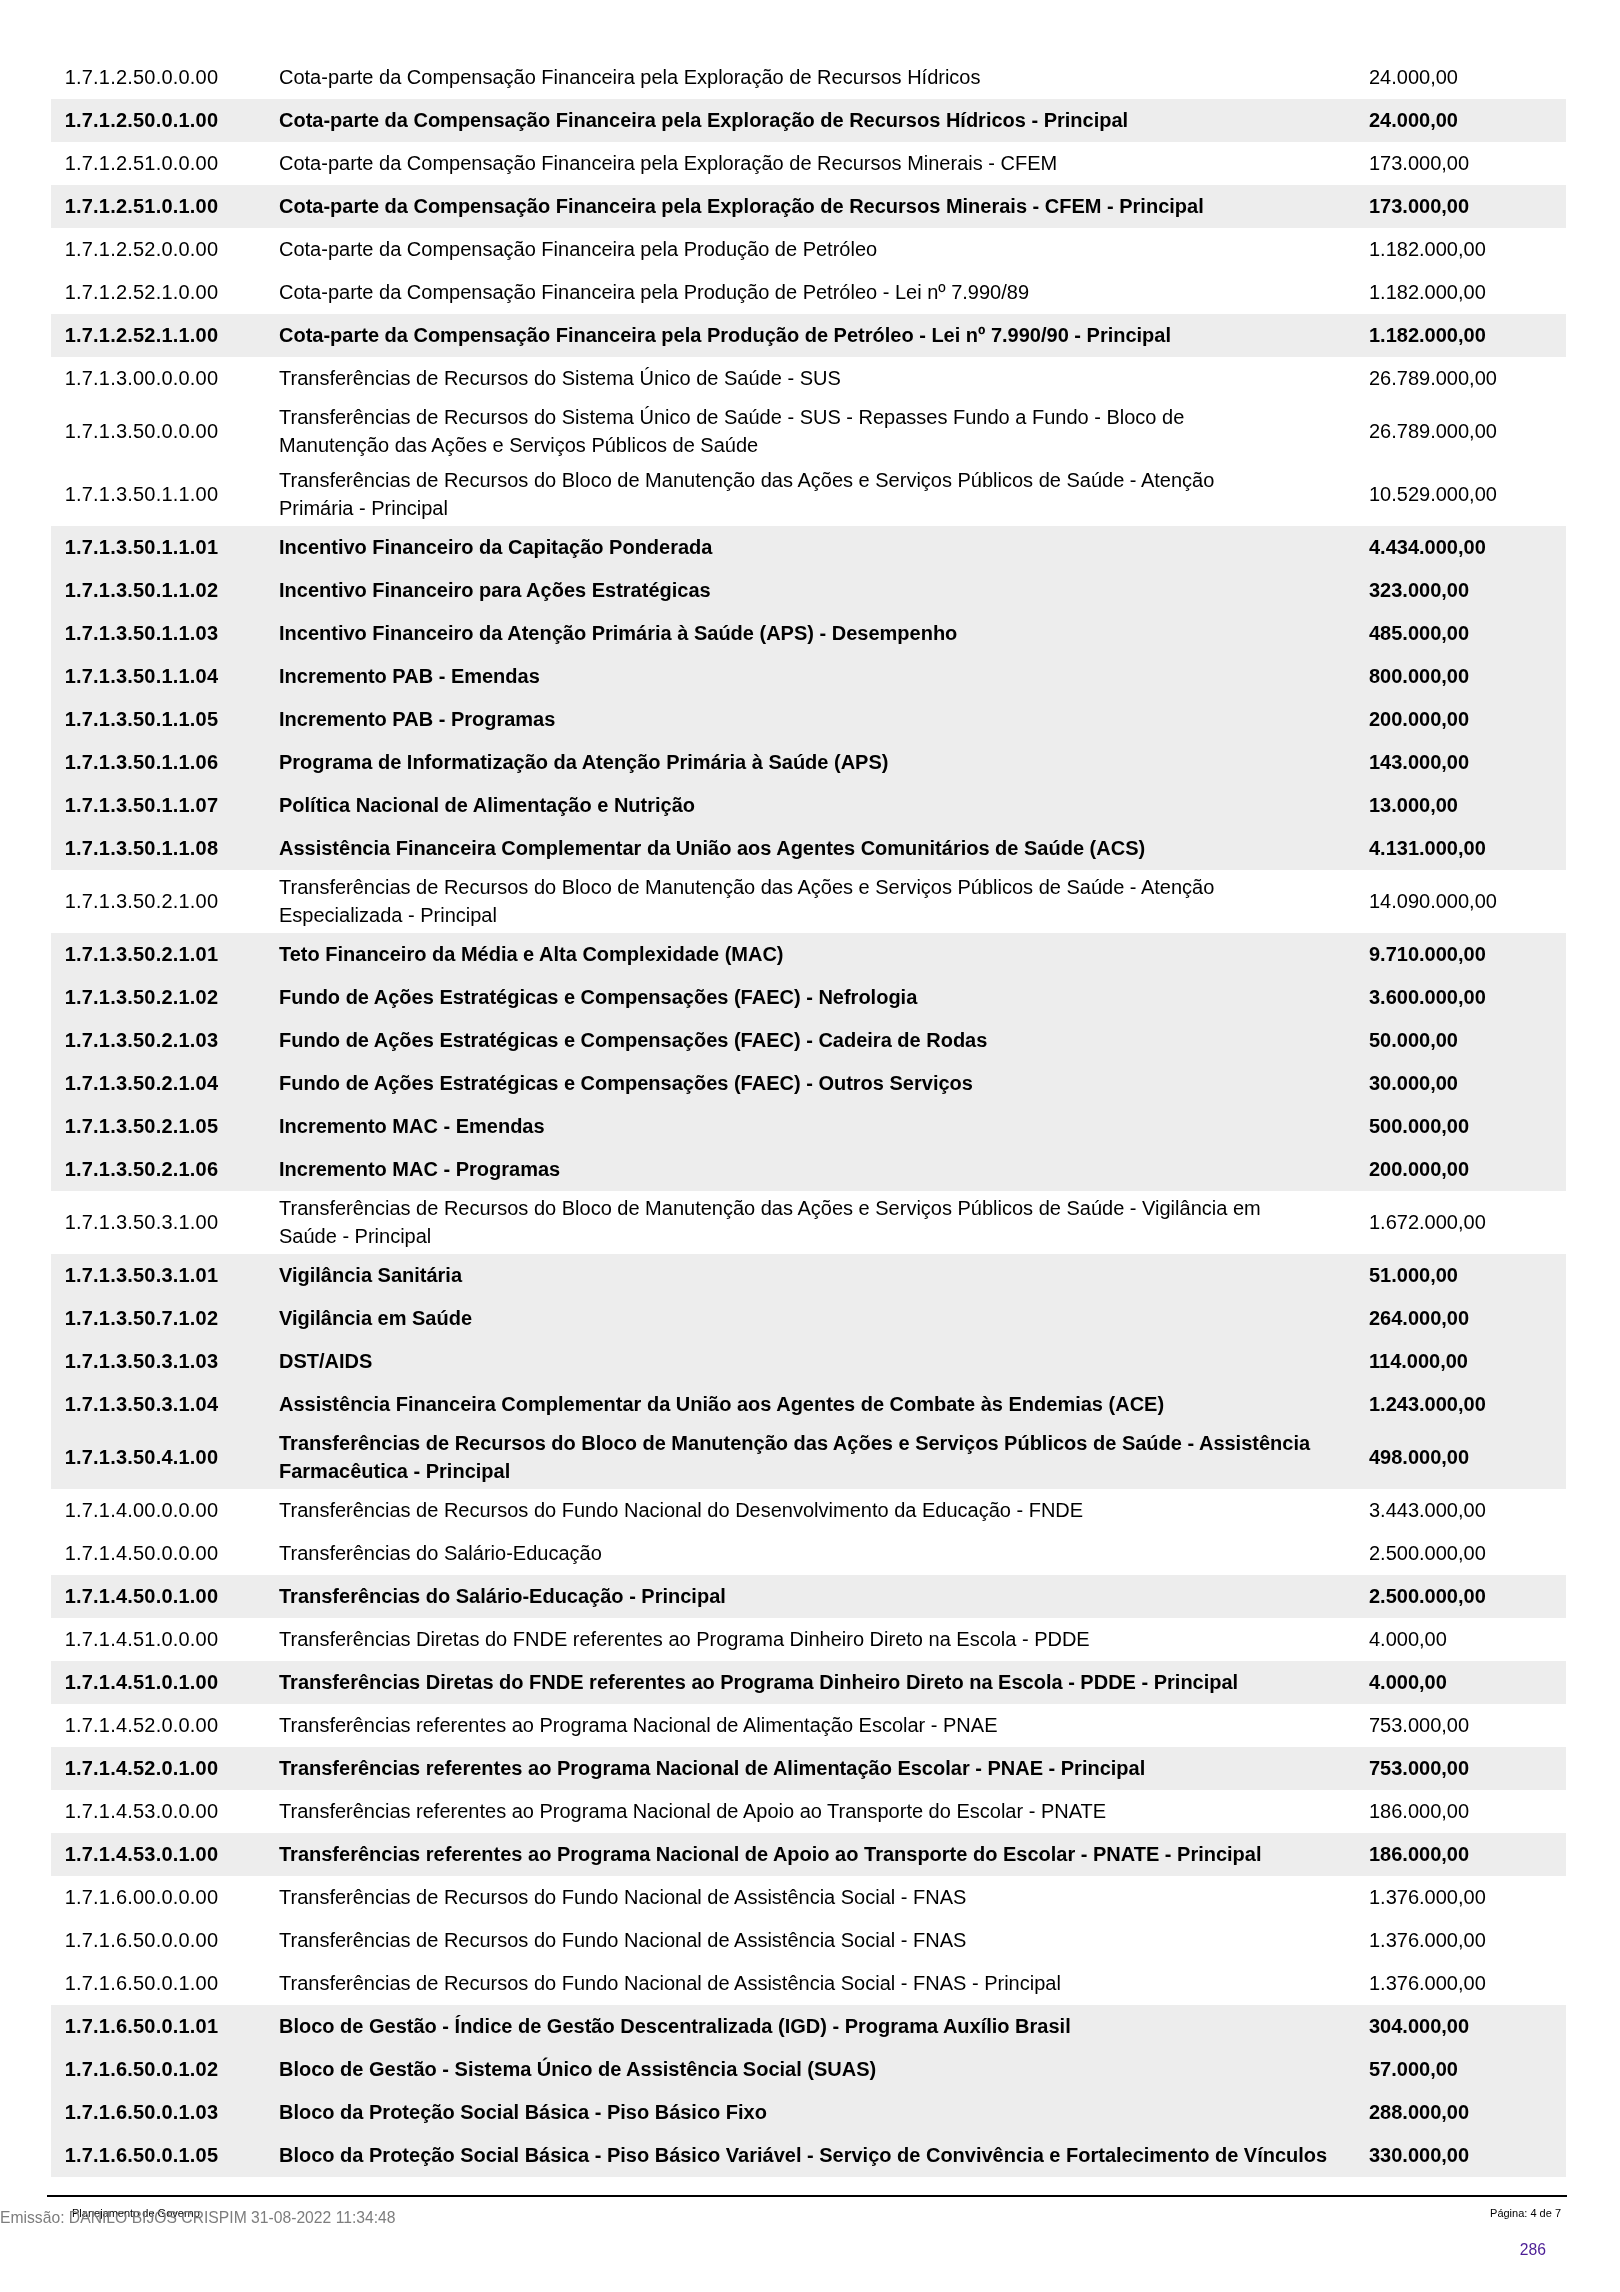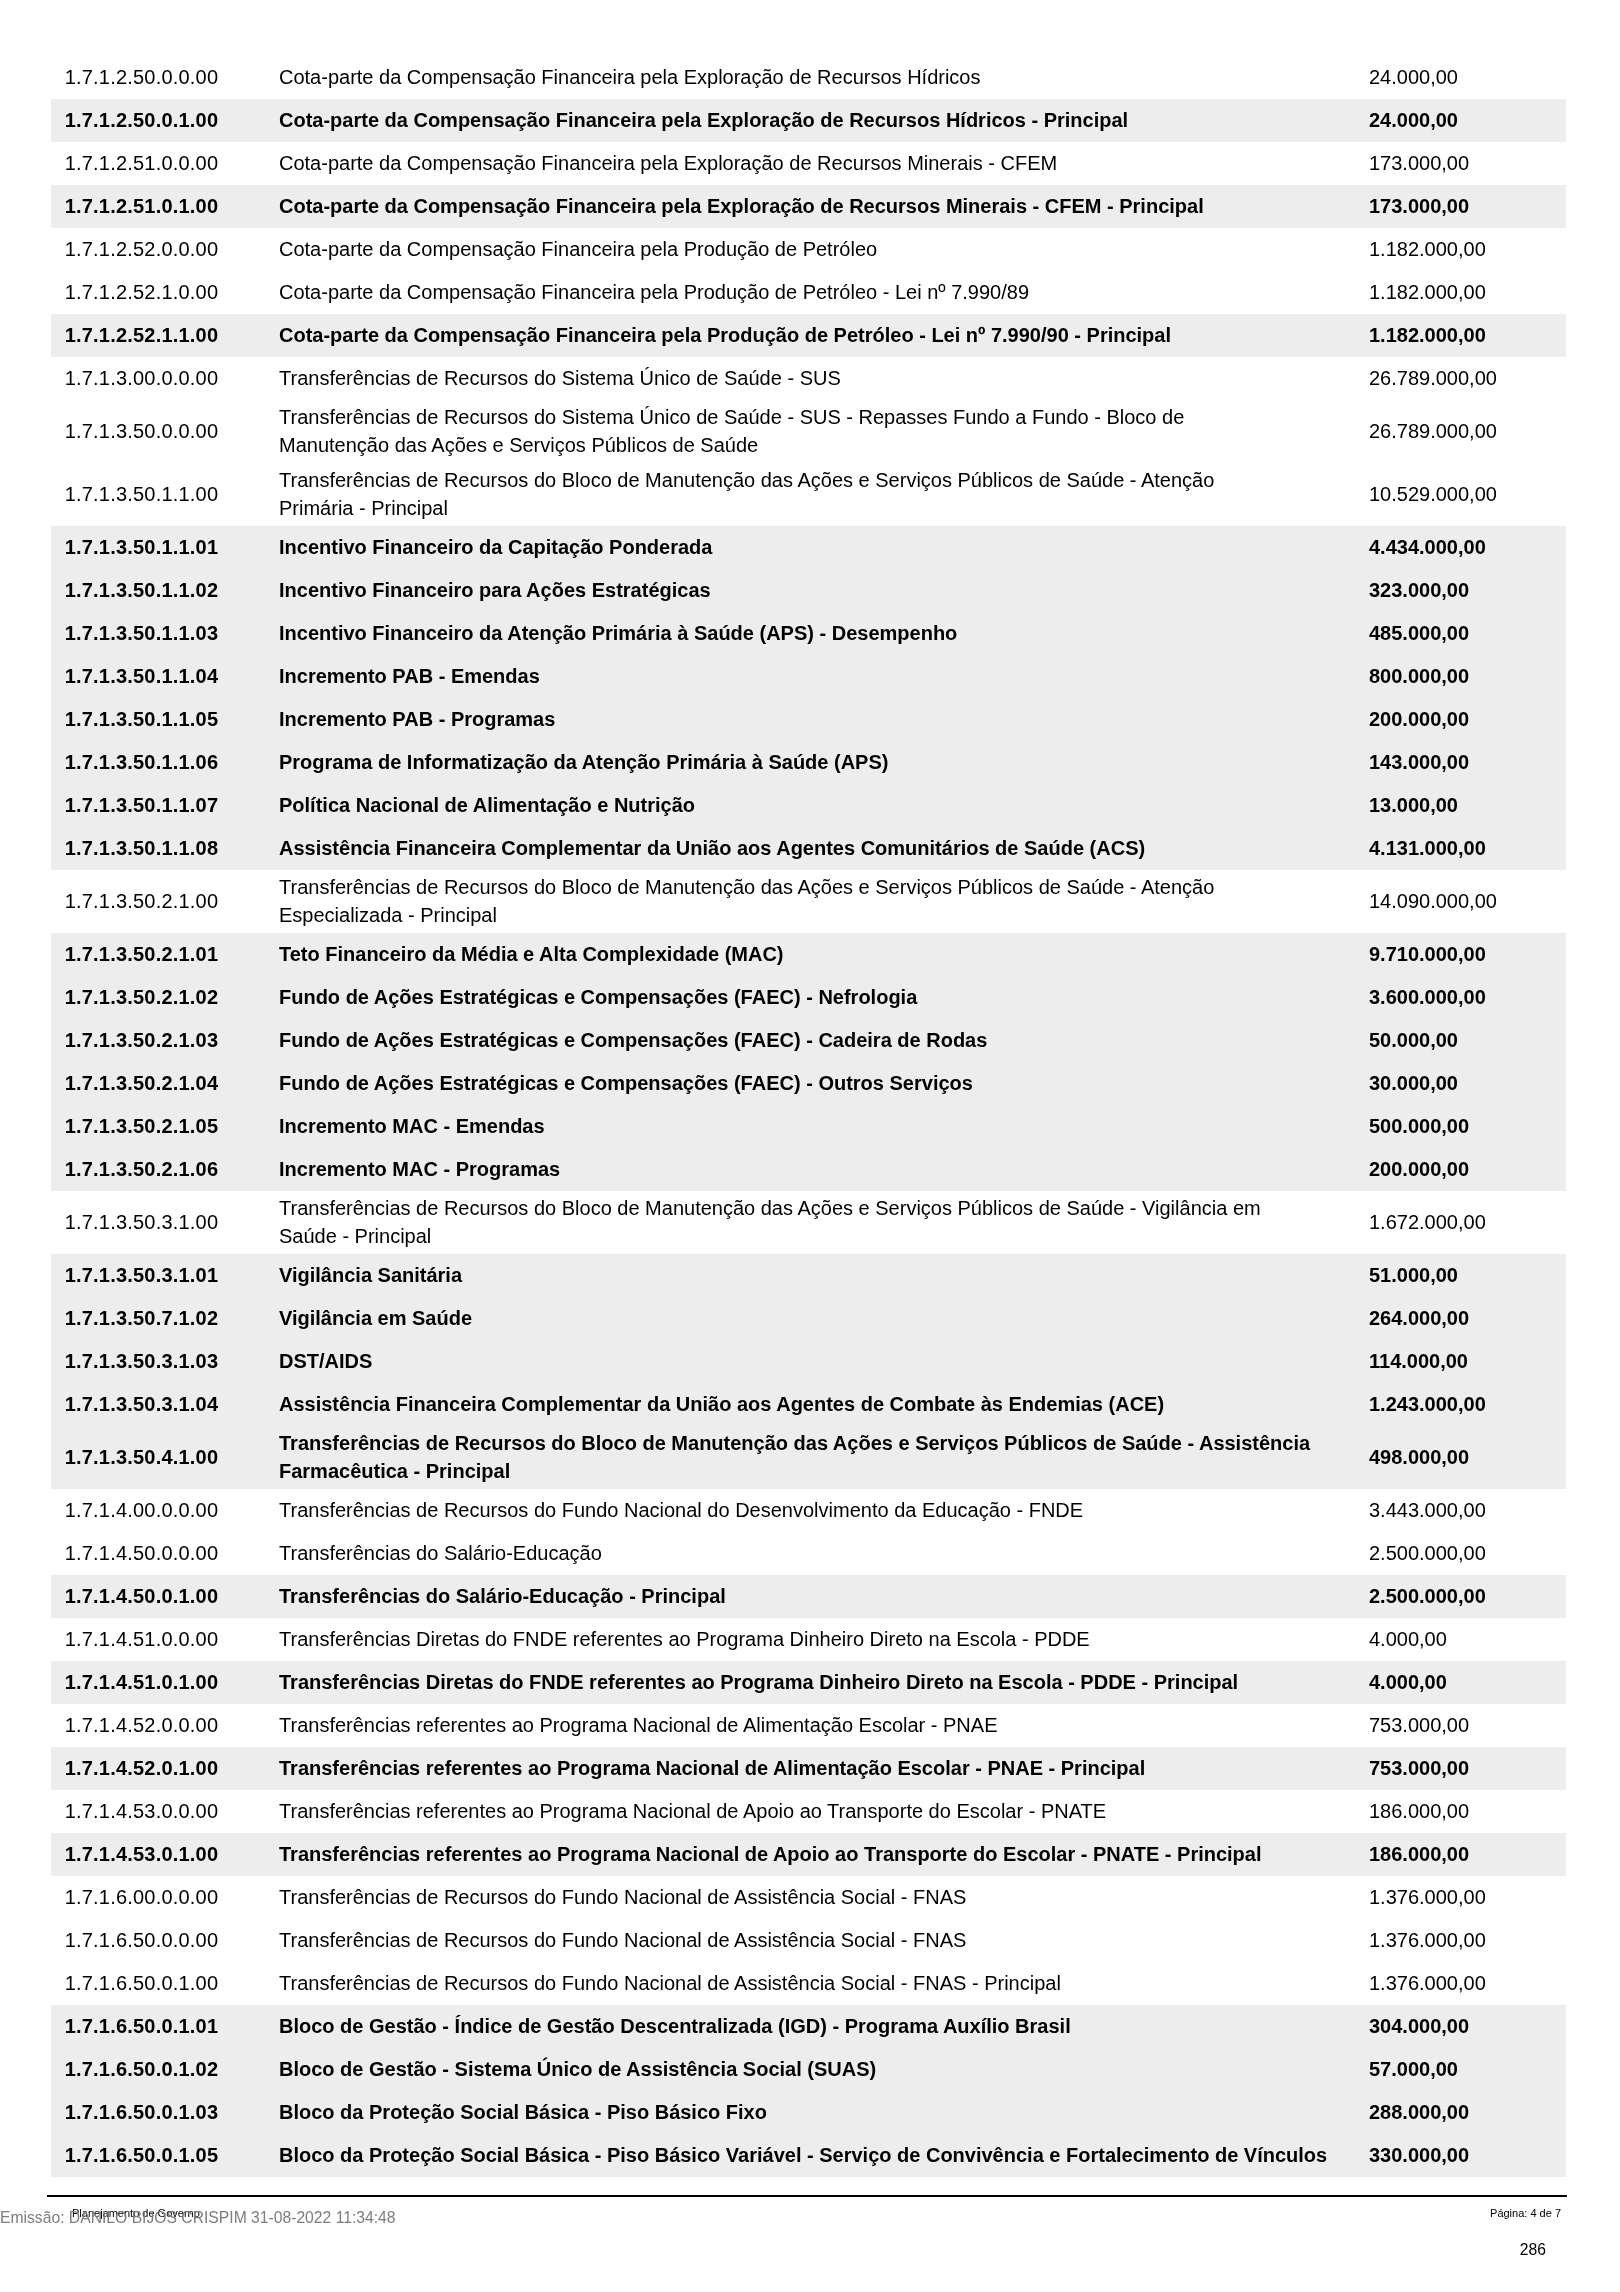--- a/index.html
+++ b/index.html
@@ -74,21 +74,21 @@
     position: absolute;
     right: 59px;
     top: 2207px;
     font-size: 11px;
   }
   .page-number {
     position: absolute;
     right: 74px;
     top: 2241px;
     font-size: 15.7px;
-    color: #000000;
+    color: #4c1d95;
   }
 </style>
 </head>
 <body>
 
 <div class="page">
 
   <div class="account-table" id="account-table">
       <div class="row">
         <span class="cell-code">1.7.1.2.50.0.0.00</span>

